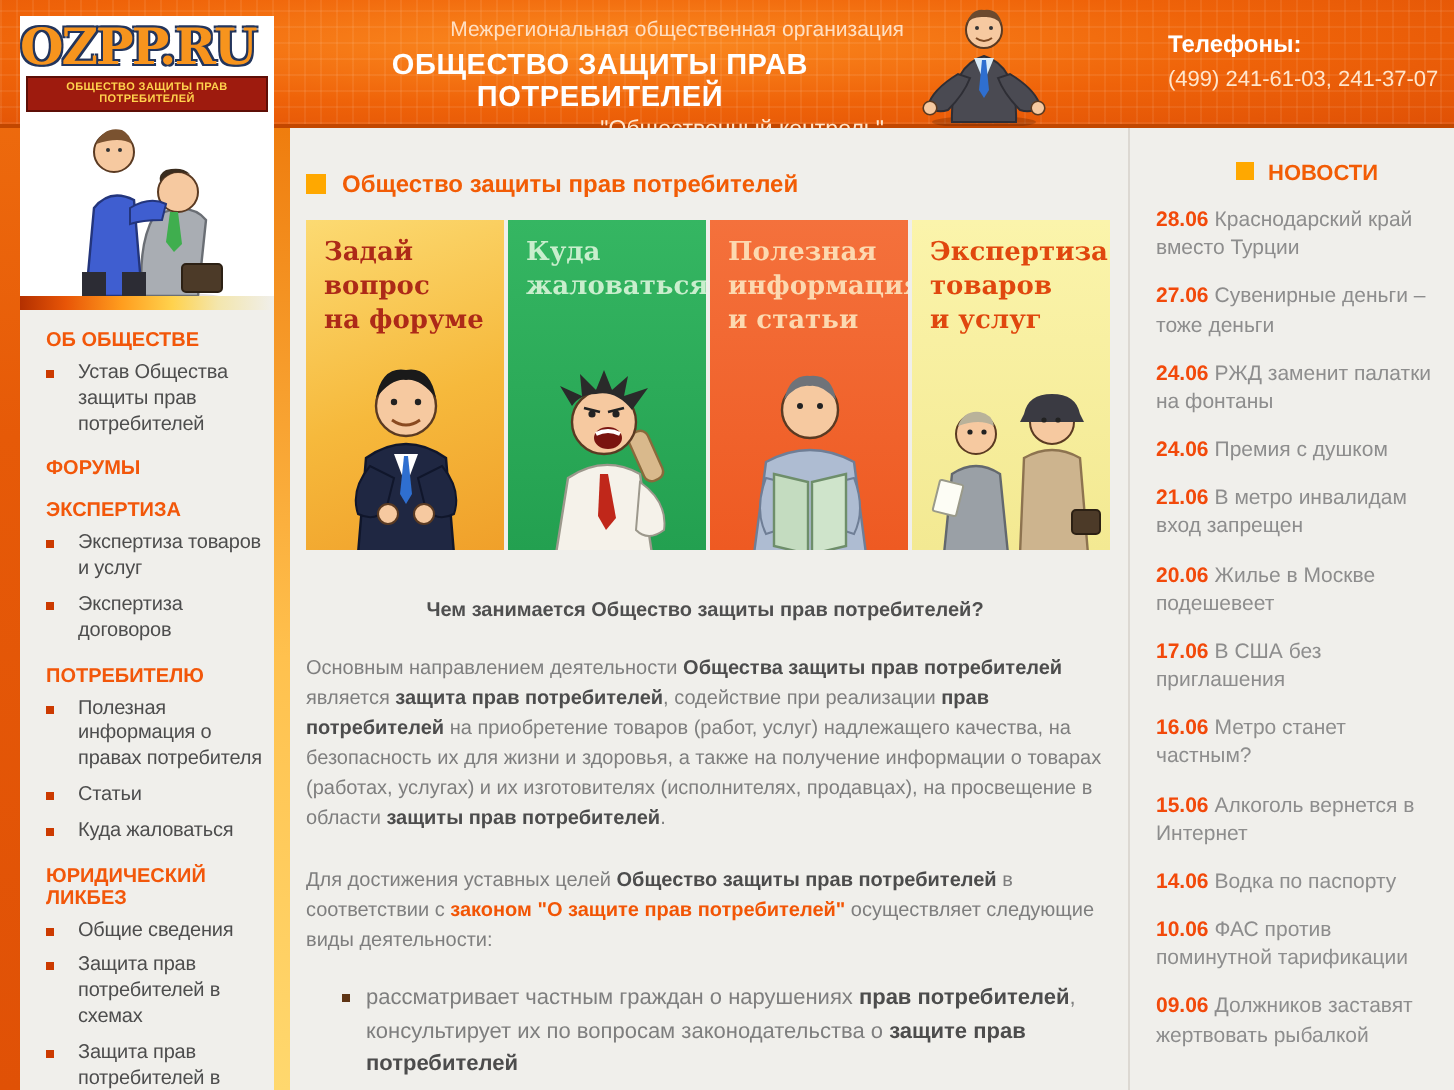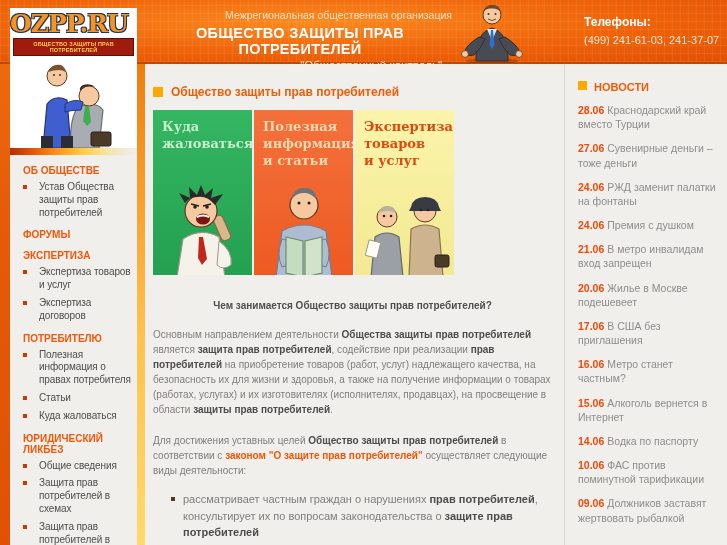--- a/index.html
+++ b/index.html
@@ -69,21 +69,21 @@
 
   .heading { text-align:center; font-size:10px; font-weight:bold; color:#4f4f4f; margin:25px 12px 0 8px; }
   .para { font-size:10px; color:#7e7e7e; line-height:1.5; margin:16px 12px 0 8px; }
   .para b, .points b { color:#4c4c4c; }
   .textlink { color:#f25505; font-weight:bold; text-decoration:none; cursor:pointer; }
   .points { list-style:none; margin:13px 12px 0 26px; }
   .points li { position:relative; padding-left:12px; margin-bottom:10px; font-size:11px; color:#7e7e7e; line-height:1.5; }
   .points li::before { content:""; position:absolute; left:0; top:6px; width:4px; height:4px; background:#5e3414; }
 
   
-  .news-head { display:flex; align-items:flex-start; gap:7px; }
+  .news-head { display:flex; align-items:flex-start; gap:7px;margin-left:40px; }
   .news-sq { width:9px; height:9px; background:#ffa800; flex:none; }
   .news-title { font-size:11px; font-weight:bold; color:#f25c05; }
   .news-item { margin-top:10px; font-size:10.5px; line-height:1.35; color:#8d8d8d; cursor:pointer; }
   .nd { color:#f2490a; font-weight:bold; margin-right:3px; }
 </style>
 </head>
 <body>
 
 <div class="page">
 
@@ -193,20 +193,39 @@
 
   <div class="divider-stripe"></div>
 
   <div class="main">
     <div class="page-title-row">
       <span class="title-sq"></span>
       <span class="page-title">Общество защиты прав потребителей</span>
     </div>
 
     <div class="banners">
+      <a class="banner b1">
+        <div class="banner-title">Задай
+вопрос
+на форуме</div>
+        <svg width="92" height="100" viewBox="0 0 92 100">
+          <path d="M22 100 L26 52 Q46 38 66 52 L70 100 Z" fill="#1f2742" stroke="#10162b" stroke-width="1.2"></path>
+          <path d="M40 50 L52 50 L46 66 Z" fill="#fff"></path>
+          <path d="M45 51 L47 51 L49 70 L46 75 L43 70 Z" fill="#2f6fd0"></path>
+          <path d="M28 56 Q18 68 22 80 Q30 84 36 78 L40 62 Z" fill="#1f2742" stroke="#10162b" stroke-width="1"></path>
+          <path d="M64 56 Q74 68 70 80 Q62 84 56 78 L52 62 Z" fill="#1f2742" stroke="#10162b" stroke-width="1"></path>
+          <circle cx="37" cy="80" r="5" fill="#f6c9a0" stroke="#5a3a22" stroke-width="1"></circle>
+          <circle cx="55" cy="80" r="5" fill="#f6c9a0" stroke="#5a3a22" stroke-width="1"></circle>
+          <circle cx="46" cy="26" r="15" fill="#f6c9a0" stroke="#5a3a22" stroke-width="1.2"></circle>
+          <path d="M31 22 Q34 6 46 8 Q58 6 61 22 Q53 12 46 13 Q39 12 31 22 Z" fill="#1a1a1a"></path>
+          <circle cx="40" cy="24" r="1.6" fill="#222"></circle>
+            <circle cx="52" cy="24" r="1.6" fill="#222"></circle>
+          <path d="M39 33 Q46 38 53 33" stroke="#8a4a20" stroke-width="1.4" fill="none"></path>
+        </svg>
+      </a>
       <a class="banner b2">
         <div class="banner-title">Куда
 жаловаться?</div>
         <svg width="92" height="96" viewBox="0 0 92 96">
           <path d="M20 96 L26 58 Q44 46 62 56 L68 96 Z" fill="#f5f2ea" stroke="#9c988c" stroke-width="1.2"></path>
           <path d="M42 56 L46 56 L50 78 L45 84 L41 77 Z" fill="#c0271a"></path>
           <path d="M62 60 Q76 70 74 84 Q66 90 60 84 Z" fill="#f5f2ea" stroke="#9c988c" stroke-width="1"></path>
           <rect x="60" y="34" width="10" height="26" rx="4" transform="rotate(-24 65 47)" fill="#d9b98c" stroke="#8a6a3c" stroke-width="1.2"></rect>
           <circle cx="44" cy="30" r="16" fill="#f6c9a0" stroke="#5a3a22" stroke-width="1.2"></circle>
           <path d="M28 22 L22 12 L33 17 L32 6 L40 14 L44 4 L48 14 L56 7 L54 17 L66 13 L58 24 Q50 14 40 16 Q32 16 28 22 Z" fill="#2a2a2a"></path>

